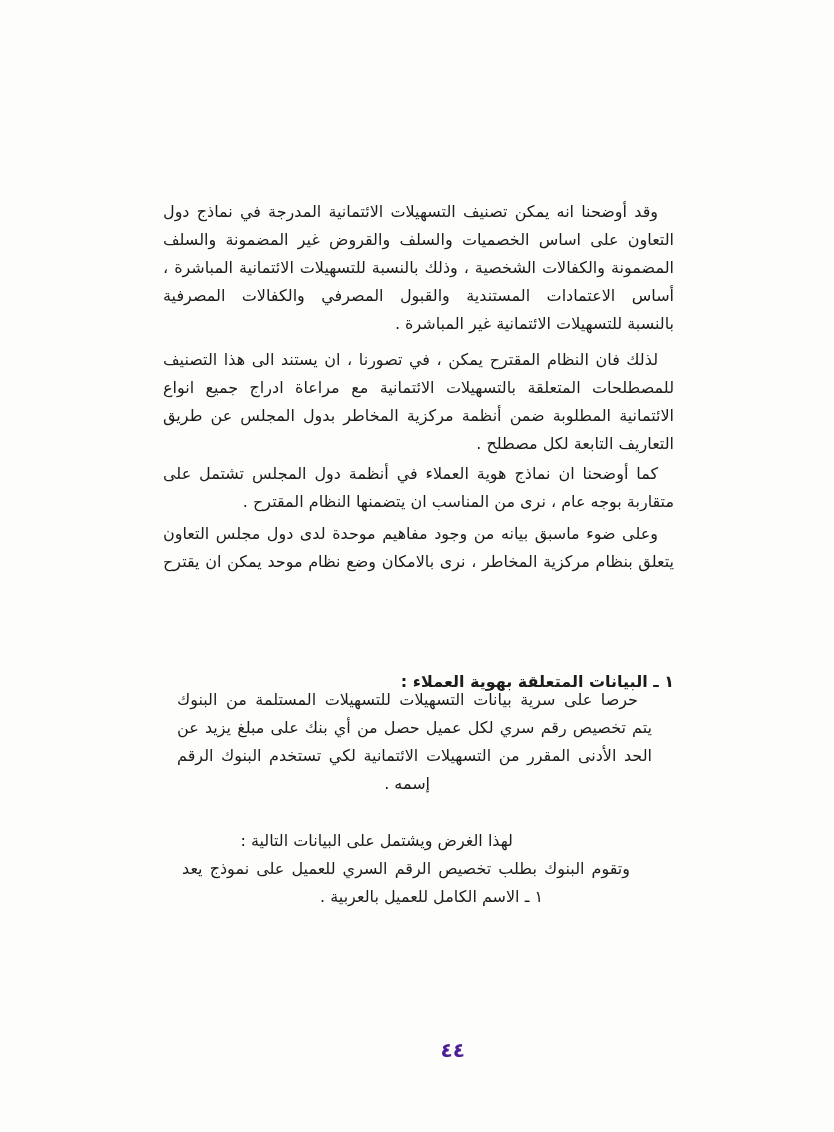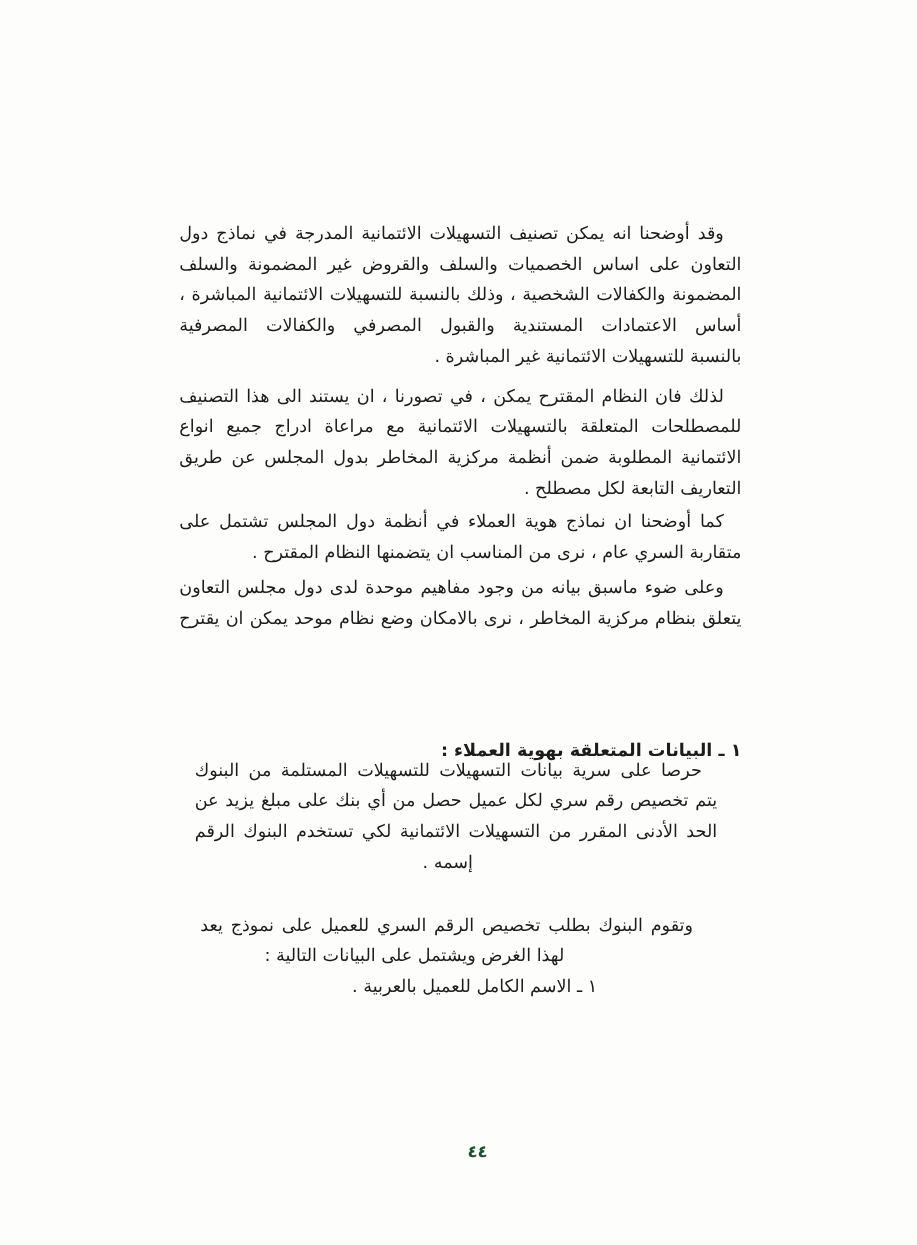--- a/index.html
+++ b/index.html
@@ -42,25 +42,25 @@
     font-weight: 700;
     letter-spacing: 0.2px;
   }
   
   .inset { padding-right: 22px; padding-left: 14px; }
   .page-number {
     position: absolute;
     top: 1038px;
     left: 425px;
     width: 40px;
-    text-align: left;
-    font-size: 15px;
+    text-align: right;
+    font-size: 20px;
     font-weight: 700;
     letter-spacing: 2px;
-    color: #14532d;
+    color: #4c1d95;
     direction: rtl;
   }
 </style>
 </head>
 <body>
 
 <div class="page">
 
   <div class="text-col" style="top:198px">
     <div class="line j" style="text-indent:16px">وقد أوضحنا انه يمكن تصنيف التسهيلات الائتمانية المدرجة في نماذج دول مجلس</div>
@@ -72,41 +72,41 @@
 
   <div class="text-col" style="top:346px">
     <div class="line j" style="text-indent:16px">لذلك فان النظام المقترح يمكن ، في تصورنا ، ان يستند الى هذا التصنيف</div>
     <div class="line j">للمصطلحات المتعلقة بالتسهيلات الائتمانية مع مراعاة ادراج جميع انواع التسهيلات</div>
     <div class="line j">الائتمانية المطلوبة ضمن أنظمة مركزية المخاطر بدول المجلس عن طريق ايضاحها في</div>
     <div class="line r">التعاريف التابعة لكل مصطلح .</div>
   </div>
 
   <div class="text-col" style="top:460px">
     <div class="line j" style="text-indent:16px">كما أوضحنا ان نماذج هوية العملاء في أنظمة دول المجلس تشتمل على بيانات</div>
-    <div class="line r">متقاربة السري عام ، نرى من المناسب ان يتضمنها النظام المقترح .</div>
+    <div class="line r">متقاربة بوجه عام ، نرى من المناسب ان يتضمنها النظام المقترح .</div>
   </div>
 
   <div class="text-col" style="top:520px">
     <div class="line j" style="text-indent:16px">وعلى ضوء ماسبق بيانه من وجود مفاهيم موحدة لدى دول مجلس التعاون فيما</div>
     <div class="line j">يتعلق بنظام مركزية المخاطر ، نرى بالامكان وضع نظام موحد يمكن ان يقترح على</div>
   </div>
 
   <div class="text-col heading" style="top:668px">
     <div class="line r">١ ـ البيانات المتعلقة بهوية العملاء :</div>
   </div>
 
 
   <div class="text-col inset" style="top:686px;width:475px">
     <div class="line j" style="text-indent:14px">حرصا على سرية بيانات التسهيلات للتسهيلات المستلمة من البنوك فانه</div>
     <div class="line j">يتم تخصيص رقم سري لكل عميل حصل من أي بنك على مبلغ يزيد عن</div>
     <div class="line j">الحد الأدنى المقرر من التسهيلات الائتمانية لكي تستخدم البنوك الرقم</div>
     <div class="line r" style="padding-right:222px">إسمه .</div>
   </div>
 
   <div class="text-col" style="top:827px">
+    <div class="line r" style="padding-right:161px">لهذا الغرض ويشتمل على البيانات التالية :</div>
     <div class="line j" style="padding-right:44px;padding-left:19px">وتقوم البنوك بطلب تخصيص الرقم السري للعميل على نموذج يعد</div>
-    <div class="line r" style="padding-right:161px">لهذا الغرض ويشتمل على البيانات التالية :</div>
     <div class="line r" style="padding-right:131px">١ ـ الاسم الكامل للعميل بالعربية .</div>
   </div>
 
   <div class="page-number">٤٤</div>
 
 </div>
 
 </body></html>

